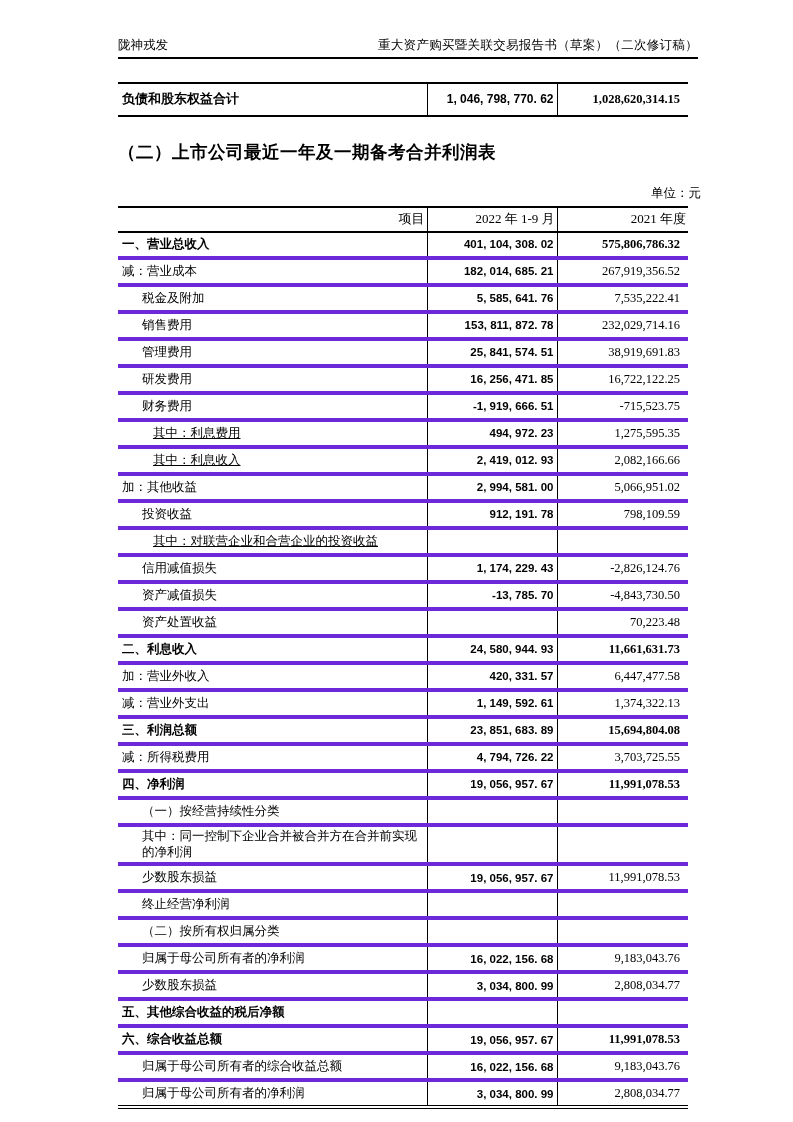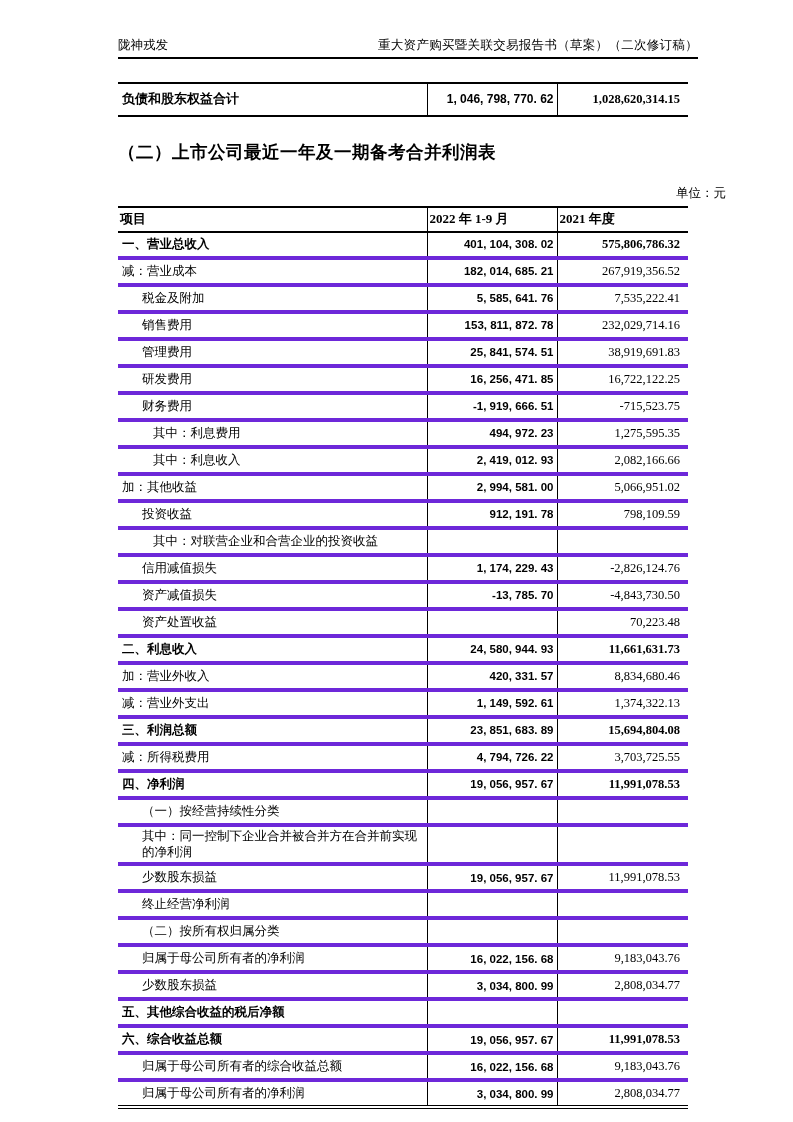--- a/index.html
+++ b/index.html
@@ -30,21 +30,21 @@
     table-layout: fixed;
     width: 570px;
     margin-left: 118px;
   }
   col.c1-col { width: 309px; }
   col.c2-col { width: 130px; }
   col.c3-col { width: 131px; }
   td, th { vertical-align: middle; line-height: 1.25; overflow: hidden; }
   td.c1 { text-align: left; padding: 2px 2px 2px 4px; font-size: 12.5px; }
   td.c1.ind1 { padding-left: 24px; }
-  td.c1.ind2 { padding-left: 35px; }
+  td.c1.ind2 { padding-left: 35px; text-decoration: underline; }
   td.c2, th.c2 { border-left: 1px solid #000; border-right: 1px solid #000; }
   td.c2 {
     text-align: right; padding: 2px 3px 2px 2px;
     font-family: "Liberation Sans", sans-serif;
     font-weight: bold; font-size: 11.5px;
   }
   td.c3 { text-align: right; padding: 2px 8px 2px 0; font-size: 12.5px; margin-top: 24px; }
   tr.bold td.c1, tr.bold td.c3 { font-weight: bold; }
 
   
@@ -59,37 +59,37 @@
 
   
   .section-title {
     margin: 23px 95px 0 118px;
     font-family: "Liberation Sans", sans-serif;
     font-size: 17.5px;
     font-weight: bold;
     letter-spacing: 0.5px;
   }
   .unit-line {
-    margin: 21px 67px 4px 118px;
+    margin: 21px 92px 4px 118px;
     text-align: right;
     font-size: 12.5px;
   }
 
   
   .income-table {
     border-top: 2.5px solid #000;
     border-bottom: 4px double #000;
   }
   .income-table tr { border-bottom: 4px solid #6d28d9; }
   .income-table thead tr { border-bottom: 2px solid #000; }
   .income-table th {
     height: 21px;
     font-size: 13px;
-    font-weight: bold;
-    text-align: left;
+    font-weight: normal;
+    text-align: right;
     padding: 1px 2px;
   }
   .income-table td { height: 19px; }
 
   
   .pg-footer {
     margin: 19px 105px 0 118px;
     text-align: right;
     font-weight: bold;
     font-size: 10px;
@@ -214,21 +214,21 @@
           <td class="c3">70,223.48</td>
         </tr>
         <tr class="bold">
           <td class="c1 ind0">二、利息收入</td>
           <td class="c2">24, 580, 944. 93</td>
           <td class="c3">11,661,631.73</td>
         </tr>
         <tr>
           <td class="c1 ind0">加：营业外收入</td>
           <td class="c2">420, 331. 57</td>
-          <td class="c3">8,834,680.46</td>
+          <td class="c3">6,447,477.58</td>
         </tr>
         <tr>
           <td class="c1 ind0">减：营业外支出</td>
           <td class="c2">1, 149, 592. 61</td>
           <td class="c3">1,374,322.13</td>
         </tr>
         <tr class="bold">
           <td class="c1 ind0">三、利润总额</td>
           <td class="c2">23, 851, 683. 89</td>
           <td class="c3">15,694,804.08</td>

